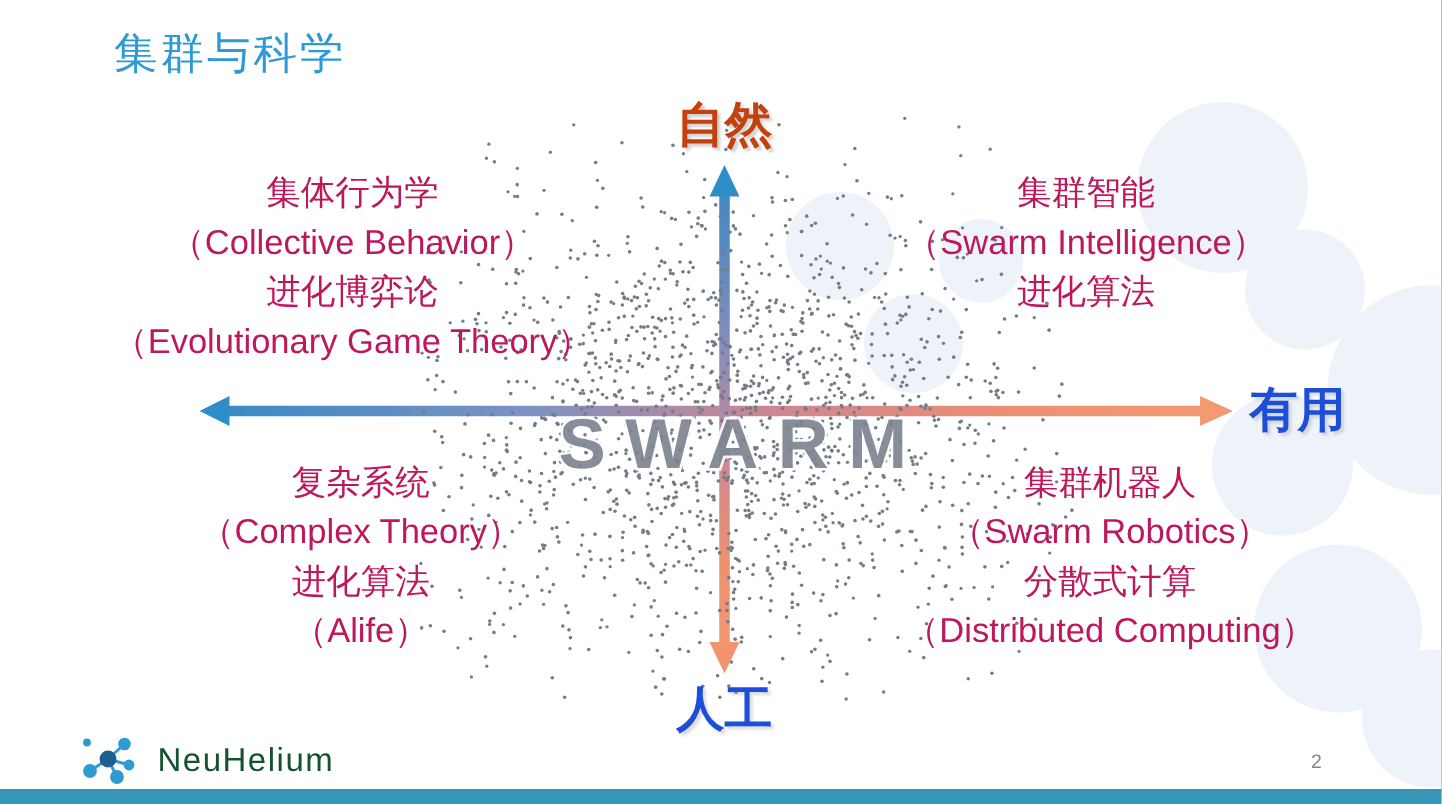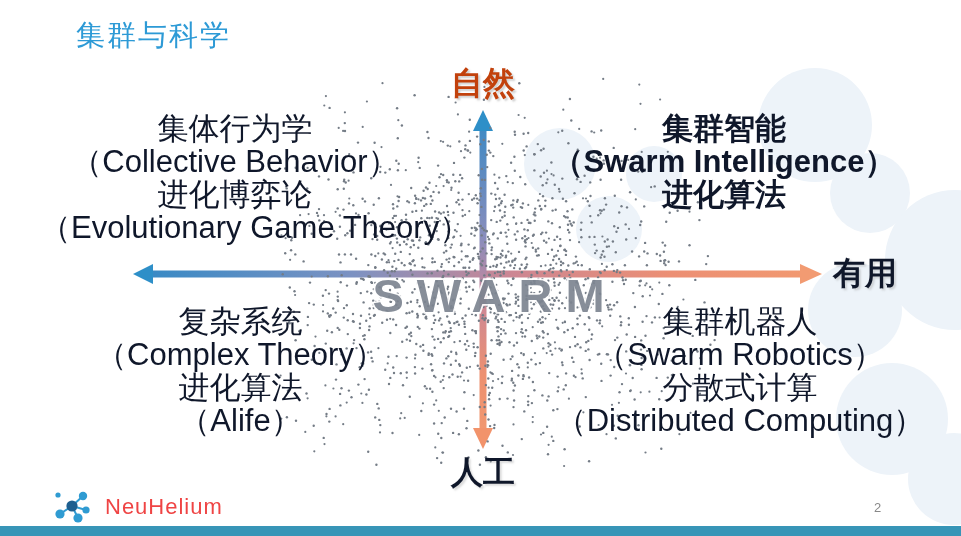--- a/index.html
+++ b/index.html
@@ -11,46 +11,46 @@
   .layer{position:absolute;left:0;top:0;width:961px;height:536px;}
   .z1{z-index:1}.z2{z-index:2}
 
   .title{
     position:absolute;left:44px;top:16px;z-index:5;
     font-size:29px;color:#2D9AD6;letter-spacing:2px;font-weight:normal;margin-left:32px;
   }
 
   .axis-label{position:absolute;z-index:4;font-weight:bold;font-size:32px;white-space:nowrap;}
   .axis-blue{color:#c2410c;text-shadow:2px 2px 2px rgba(120,120,120,.35);}
-  .axis-orange{color:#0f172a;text-shadow:2px 2px 2px rgba(140,140,140,.30);}
+  .axis-orange{color:#1d4ed8;text-shadow:2px 2px 2px rgba(140,140,140,.30);}
   .lab-top{left:483px;top:62px;transform:translateX(-50%);}
   .lab-bottom{left:483px;top:451px;transform:translateX(-50%);}
   .lab-left{left:44px;top:252px;}
   .lab-right{left:833px;top:252px;}
 
   .quad{
     position:absolute;z-index:4;text-align:center;
-    font-size:31px;line-height:33px;color:#0f172a;
+    font-size:23px;line-height:33px;color:#be185d;
   }
   .quad div{white-space:nowrap;}
   .quad-tl{left:40px;top:112px;width:390px;}
-  .quad-tr{left:528px;top:112px;width:392px;font-weight:bold;}
+  .quad-tr{left:528px;top:112px;width:392px;}
   .quad-bl{left:48px;top:305px;width:385px;text-align:center;}
   .quad-br{left:540px;top:305px;width:400px;}
 
   .swarm-word-svg{position:absolute;left:0;top:0;z-index:3;pointer-events:none;}
   .swarm-word-svg text{
     font-family:"Liberation Sans","DejaVu Sans",sans-serif;
     font-weight:bold;font-size:47px;letter-spacing:13px;
     fill:#7D8591;stroke:#ffffff;stroke-width:3.5px;paint-order:stroke;
     opacity:.92;
   }
 
   .footer-logo{position:absolute;left:50px;top:487px;z-index:5;display:flex;align-items:center;}
-  .logo-text{font-size:22px;color:#ef4444;letter-spacing:1px;margin-left:7px;}
+  .logo-text{font-size:22px;color:#14532d;letter-spacing:1px;margin-left:7px;}
   .page-num{position:absolute;left:874px;top:500px;z-index:5;font-size:13px;color:#888888;}
   .footer-bar{position:absolute;left:0;bottom:0;width:961px;height:10px;z-index:5;background:#3795B7;}
 </style>
 </head>
 <body>
 
 <div class="slide">
 
   <div>
     <div class="bg-circle" style="left:758px;top:68px;width:114px;height:114px;"></div>

